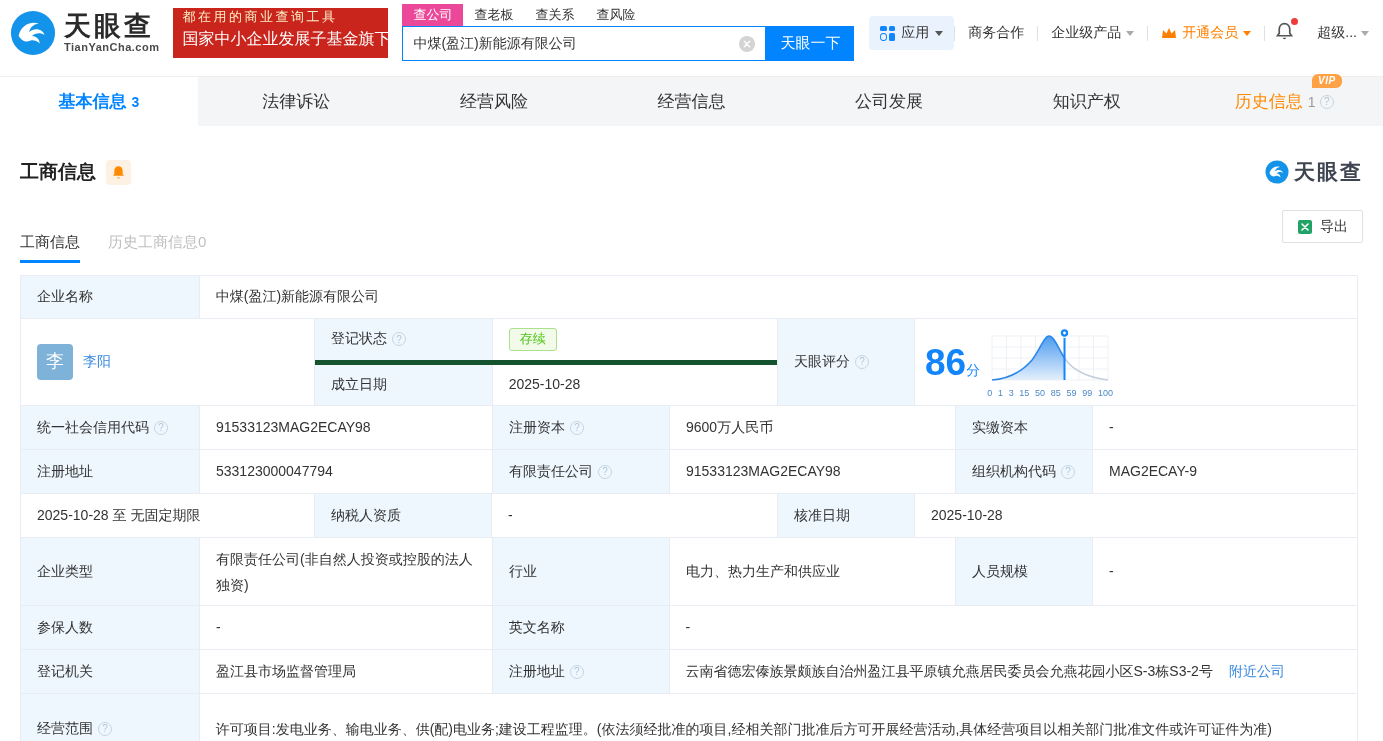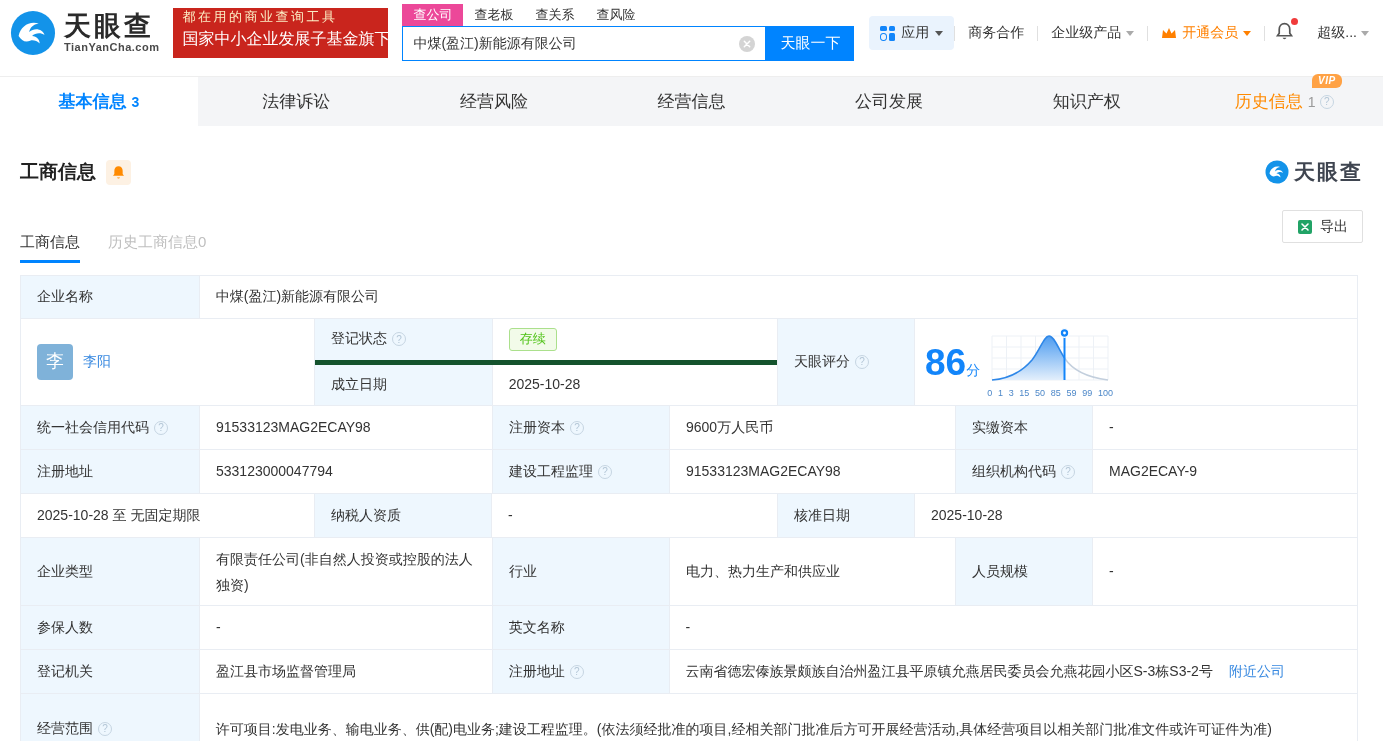--- a/index.html
+++ b/index.html
@@ -334,21 +334,21 @@
       </div>
       <div class="cell w4 h43">9600万人民币</div>
       <div class="cell lbl w5 h43">实缴资本</div>
       <div class="cell w6 h43">-</div>
     </div>
 
     <div class="t-row h43">
       <div class="cell lbl w1 h43">注册地址</div>
       <div class="cell w2 h43">533123000047794</div>
       <div class="cell lbl w3 h43">
-        <span>建设工程监理</span>
+        <span>有限责任公司</span>
         <span class="help">?</span>
       </div>
       <div class="cell w4 h43">91533123MAG2ECAY98</div>
       <div class="cell lbl w5 h43">
         <span>组织机构代码</span>
         <span class="help">?</span>
       </div>
       <div class="cell w6 h43">MAG2ECAY-9</div>
     </div>
 

